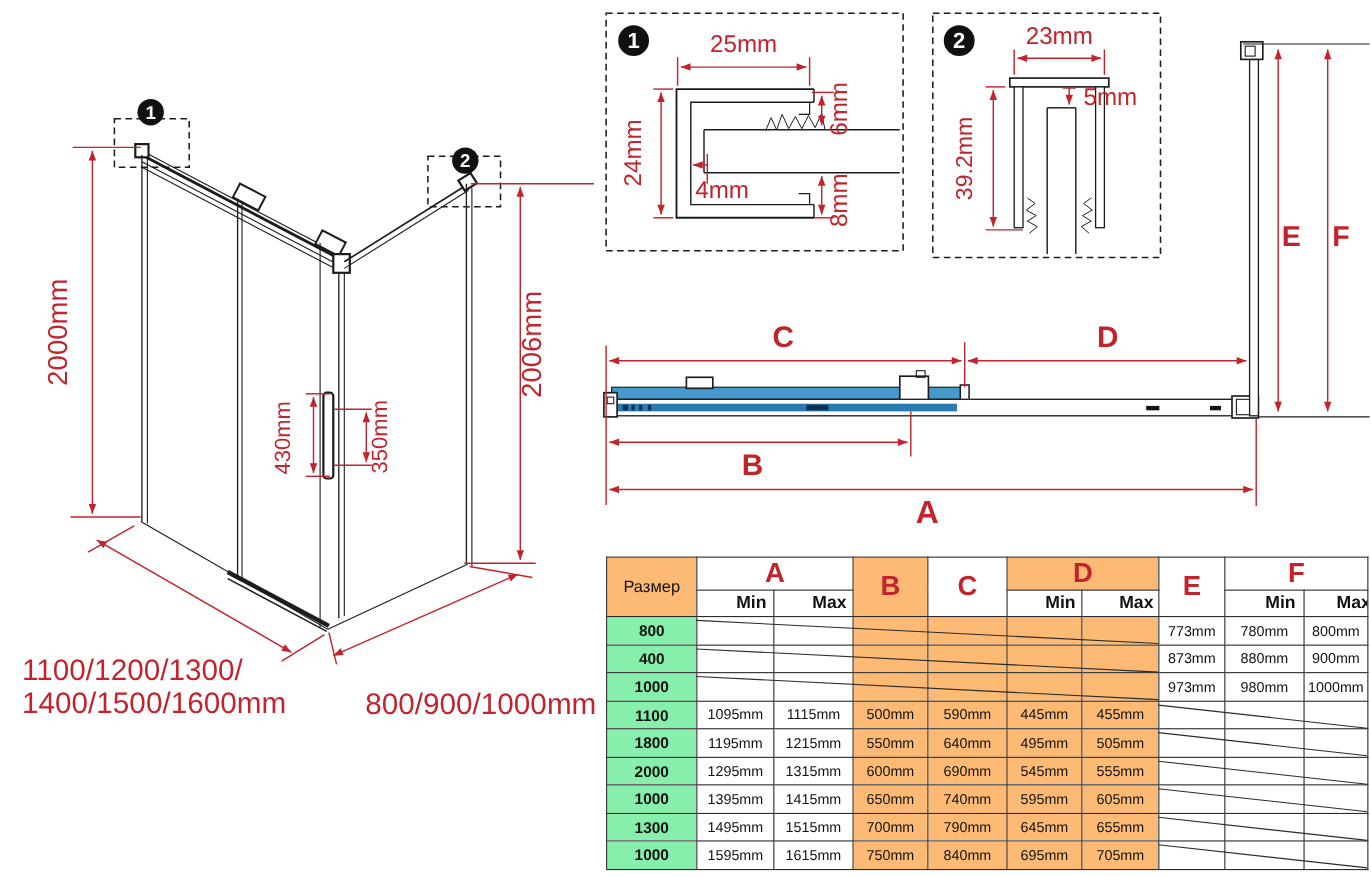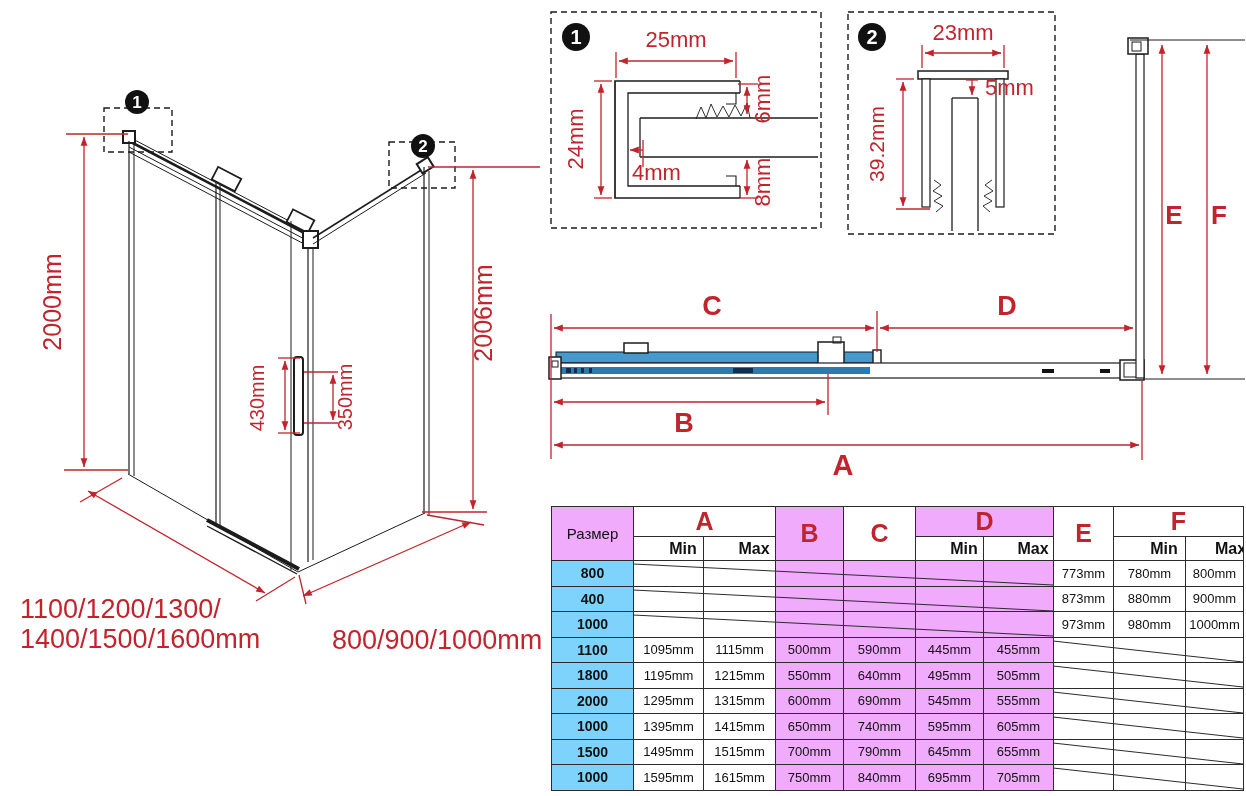--- a/index.html
+++ b/index.html
@@ -13,23 +13,23 @@
   .dash{stroke:#1c1c1c;stroke-width:1.4;fill:none;stroke-dasharray:6,4;}
 
   .size-table{position:absolute;left:551px;top:506px;width:692px;}
   table{border-collapse:collapse;table-layout:fixed;width:692px;}
   td{border:1px solid #2b2b2b;text-align:center;vertical-align:middle;padding:0;overflow:hidden;
      color:#111;}
   tr.h1{height:30px;} tr.h2{height:24px;} tbody tr{height:25.5px;}
   .letter{color:#c1242c;font-size:25px;font-weight:bold;}
   .minmax{font-size:16px;font-weight:bold;padding-left:29px;}
   .razmer{font-size:15px;}
-  .szc{font-size:14px;font-weight:bold;background:#7dd3fc;margin-left:12px;}
+  .szc{font-size:14px;font-weight:bold;background:#86efac;margin-left:12px;}
   .val{font-size:13px;}
-  .g{background:#f0abfc;margin-left:32px;}
+  .g{background:#fdba74;margin-left:32px;}
   .tbl-lines{position:absolute;left:551px;top:506px;pointer-events:none;}
 </style>
 </head>
 <body>
 
 <div class="canvas">
 
 <svg width="1246" height="796" viewBox="0 0 1246 796">
   <defs>
     <marker id="ar" viewBox="0 0 10 8" refX="9.3" refY="4" markerWidth="10" markerHeight="8" orient="auto-start-reverse" markerUnits="userSpaceOnUse">
@@ -351,21 +351,21 @@
             <td class="val">1415mm</td>
             <td class="val g">650mm</td>
             <td class="val g">740mm</td>
             <td class="val g">595mm</td>
             <td class="val g">605mm</td>
             <td class="val"></td>
             <td class="val"></td>
             <td class="val"></td>
           </tr>
       <tr>
-            <td class="szc">1500</td>
+            <td class="szc">1300</td>
             <td class="val">1495mm</td>
             <td class="val">1515mm</td>
             <td class="val g">700mm</td>
             <td class="val g">790mm</td>
             <td class="val g">645mm</td>
             <td class="val g">655mm</td>
             <td class="val"></td>
             <td class="val"></td>
             <td class="val"></td>
           </tr>

